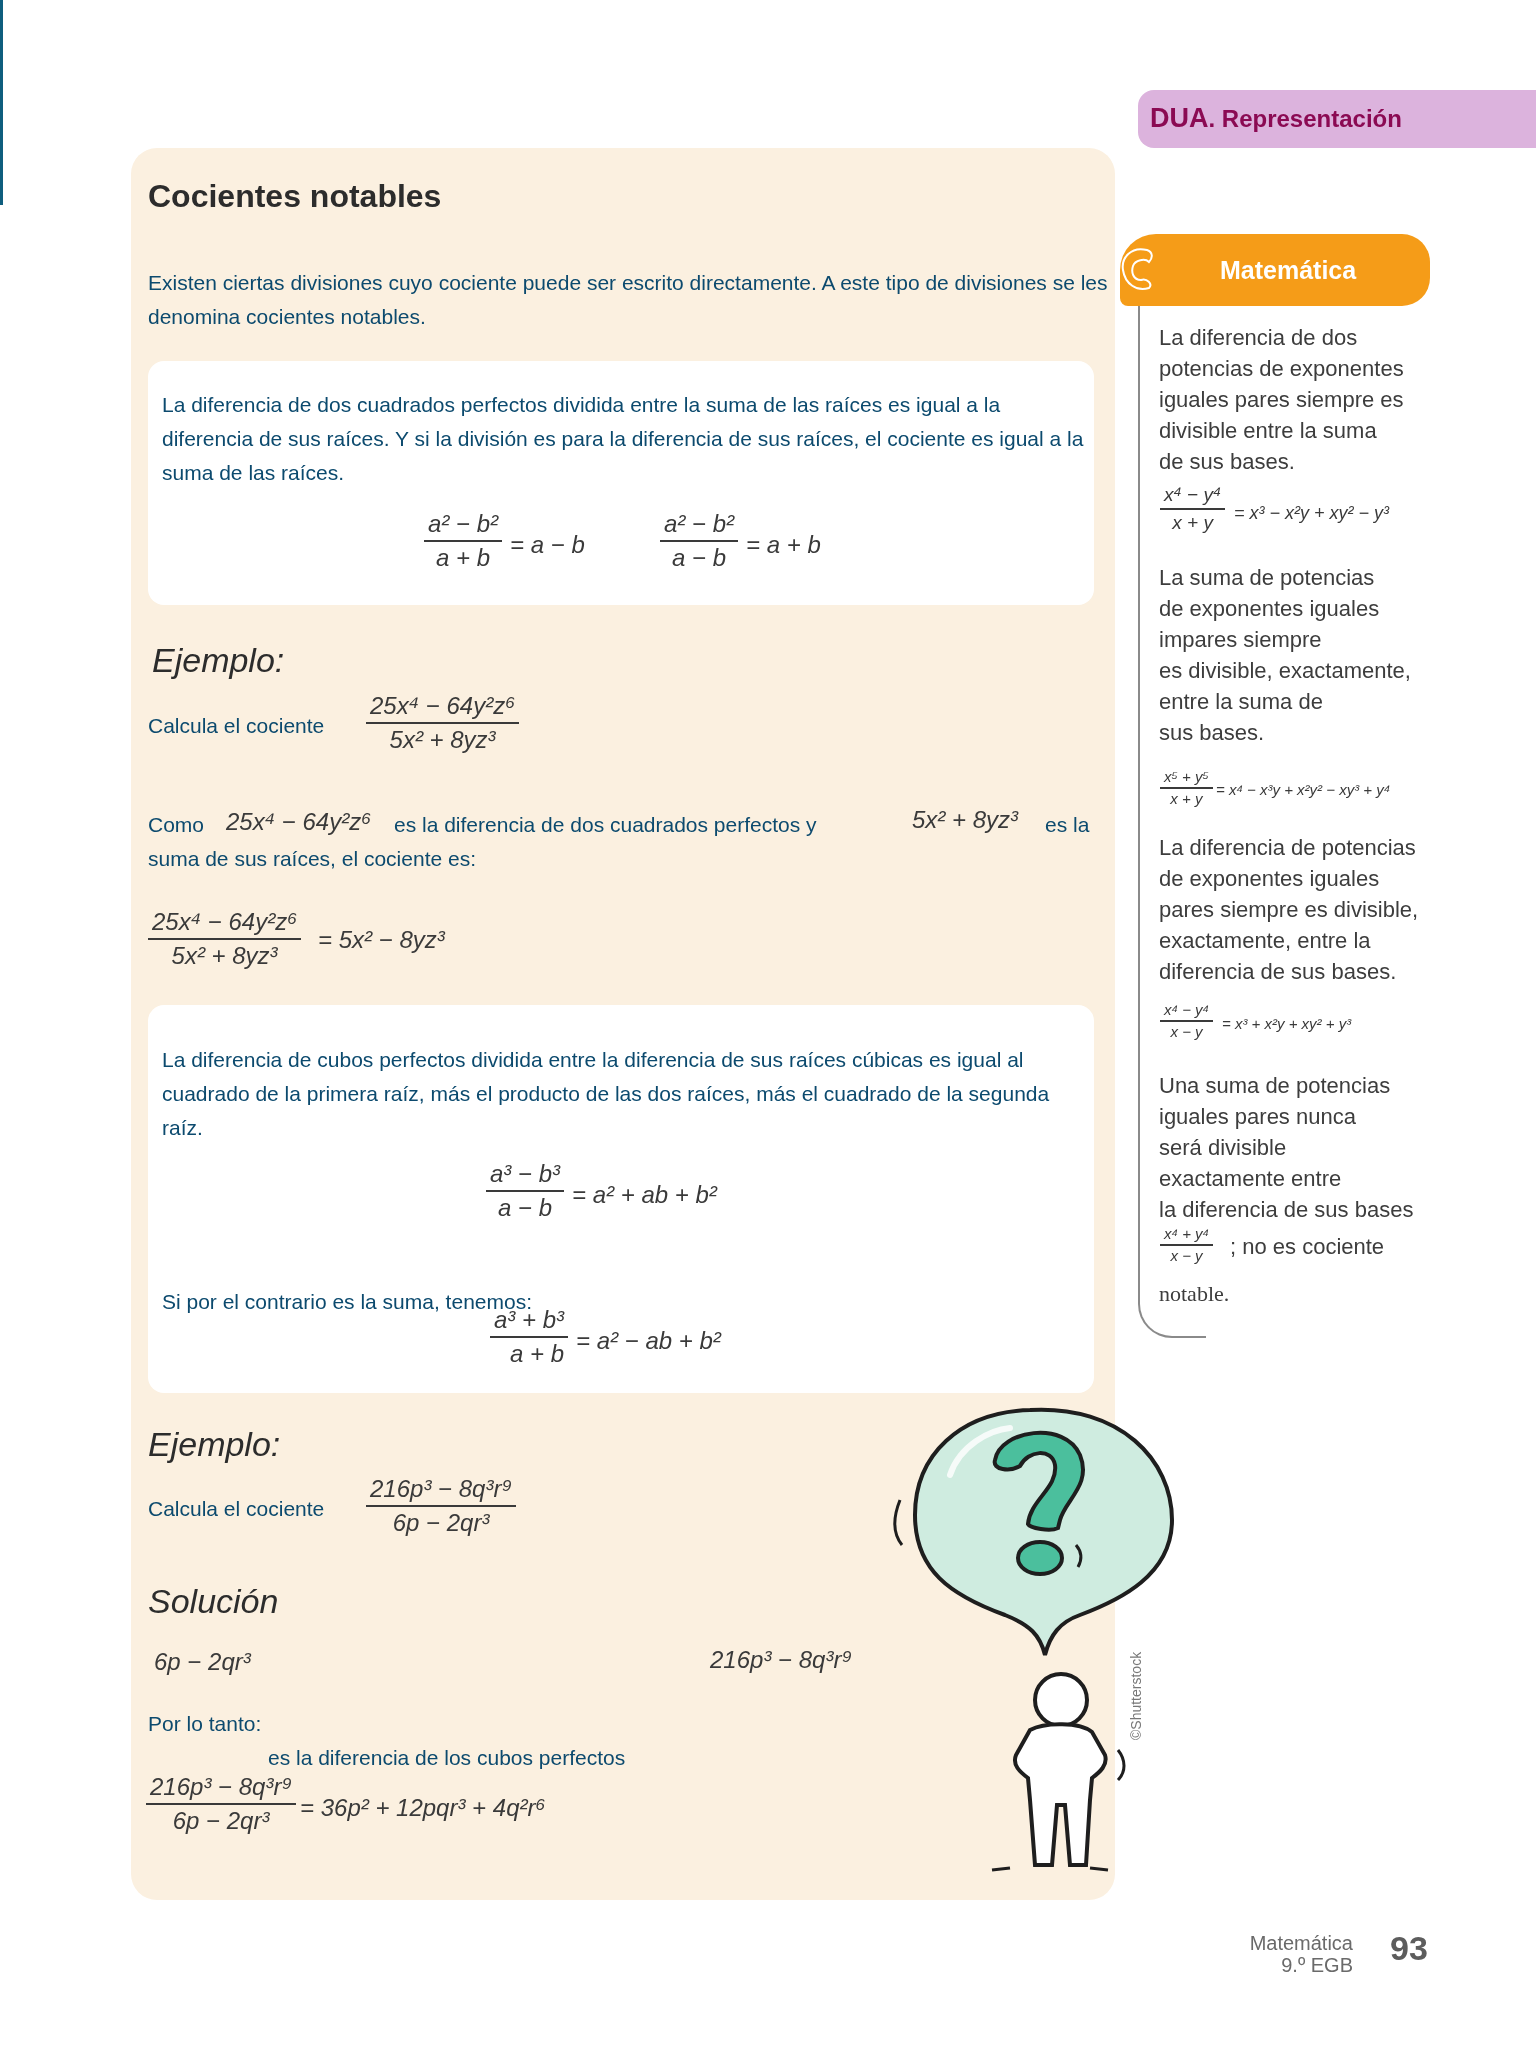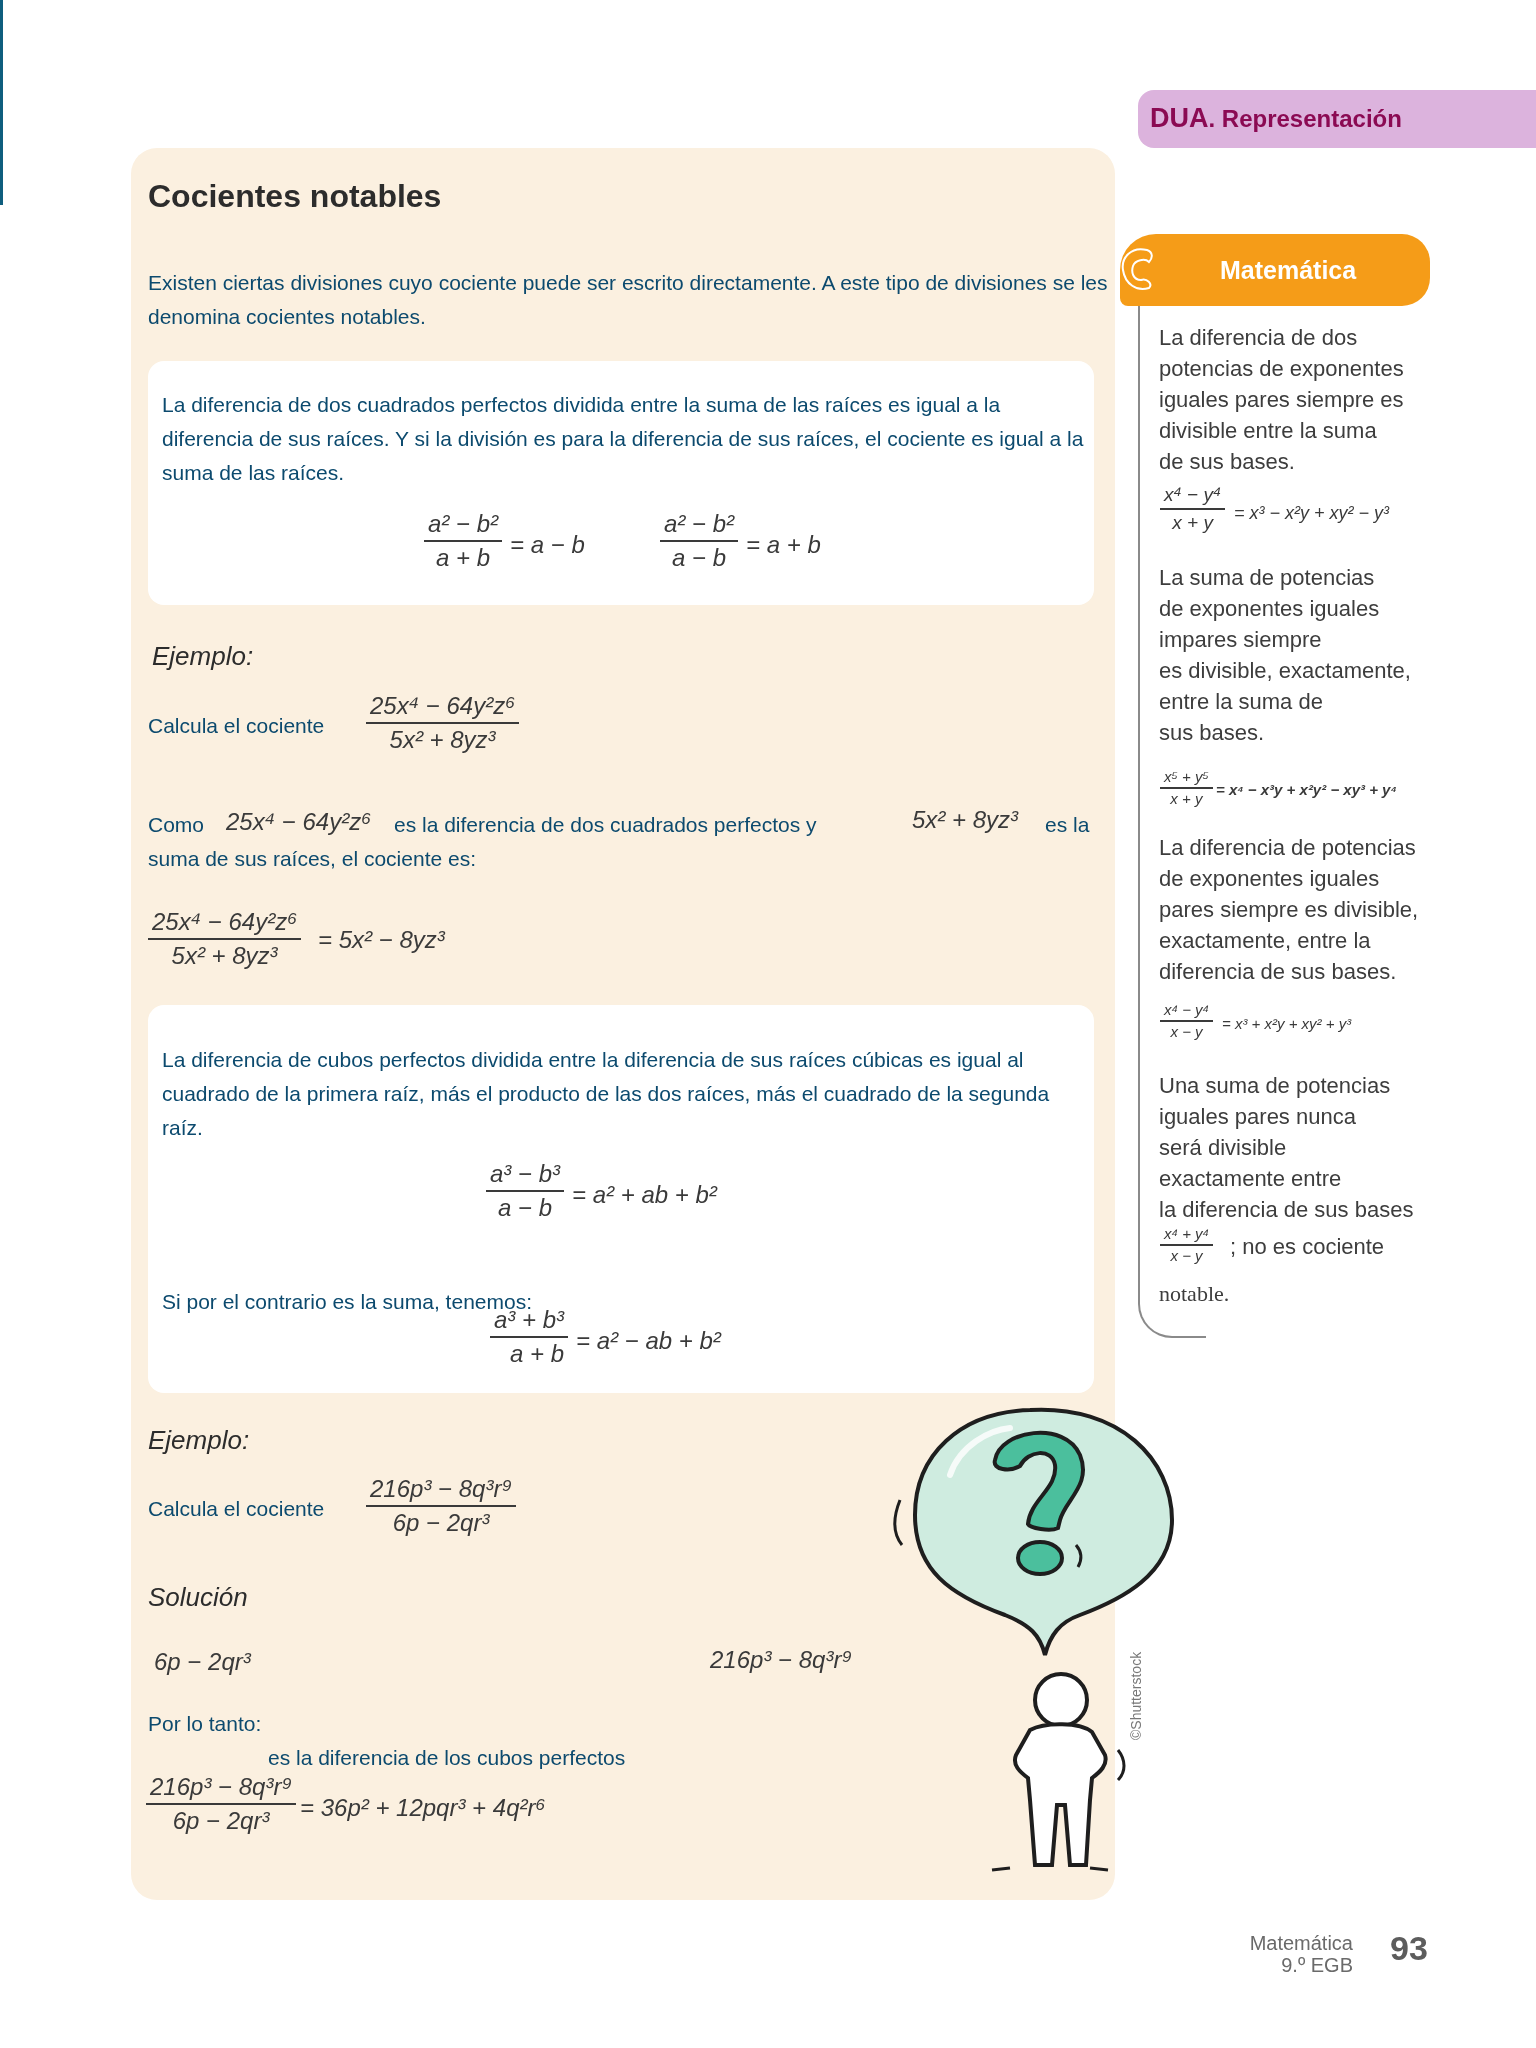--- a/index.html
+++ b/index.html
@@ -5,21 +5,21 @@
   html, body { margin:0; padding:0; }
   body { width:1536px; height:2048px; background:#ffffff; position:relative; overflow:hidden;
          font-family:"Liberation Sans", sans-serif; color:#3a3a3a; }
   .edge-bar { position:absolute; left:0; top:0; width:3px; height:205px; background:#0f5e7e; }
 
   
   .panel { position:absolute; left:131px; top:148px; width:984px; height:1752px; background:#fbf0e0; border-radius:26px; }
   .panel-title { position:absolute; left:148px; top:178px; font-size:32px; font-weight:bold; color:#2c2c2c; }
   .p { position:absolute; font-size:21px; line-height:34px; color:#0c4a6e; }
   .box { position:absolute; left:148px; width:946px; background:#ffffff; border-radius:16px; }
-  .label-it { position:absolute; font-size:26px; font-style:italic; color:#2c2c2c; }
+  .label-it { position:absolute; font-size:34px; font-style:italic; color:#2c2c2c; }
   .frac { position:absolute; display:inline-flex; flex-direction:column; align-items:center; }
   .frac .num, .frac .den { font-size:24px; line-height:32px; white-space:nowrap; padding:0 4px; font-family:"Liberation Sans", sans-serif; font-style:italic; color:#3a3a3a; }
   .frac .bar { height:2px; background:#3a3a3a; align-self:stretch; }
   .rhs { position:absolute; font-size:24px; white-space:nowrap; font-style:italic; color:#3a3a3a; }
   .inline-m { position:absolute; font-size:24px; white-space:nowrap; font-style:italic; color:#3a3a3a; }
 
   
   .dua { position:absolute; left:1138px; top:90px; width:398px; height:58px; background:#dcb3dd; border-radius:16px 0 0 16px; }
   .dua-text { position:absolute; left:1150px; top:103px; font-size:27px; font-weight:bold; color:#8b0a53; }
   .dua-text .sub { font-size:24px; }
@@ -166,21 +166,21 @@
   <div>impares siempre</div>
   <div>es divisible, exactamente,</div>
   <div>entre la suma de</div>
   <div>sus bases.</div>
 </div>
 <div class="frac tiny" style="left:1160px; top:767px;">
   <span class="num">x⁵ + y⁵</span>
   <span class="bar"></span>
   <span class="den">x + y</span>
 </div>
-<div class="trhs" style="left:1216px; top:781px;font-weight:bold;">= x⁴ − x³y + x²y² − xy³ + y⁴</div>
+<div class="trhs" style="left:1216px; top:781px;">= x⁴ − x³y + x²y² − xy³ + y⁴</div>
 
 <div class="s" style="top:832px;">
   <div>La diferencia de potencias</div>
   <div>de exponentes iguales</div>
   <div>pares siempre es divisible,</div>
   <div>exactamente, entre la</div>
   <div>diferencia de sus bases.</div>
 </div>
 <div class="frac tiny" style="left:1160px; top:1000px;">
   <span class="num">x⁴ − y⁴</span>

